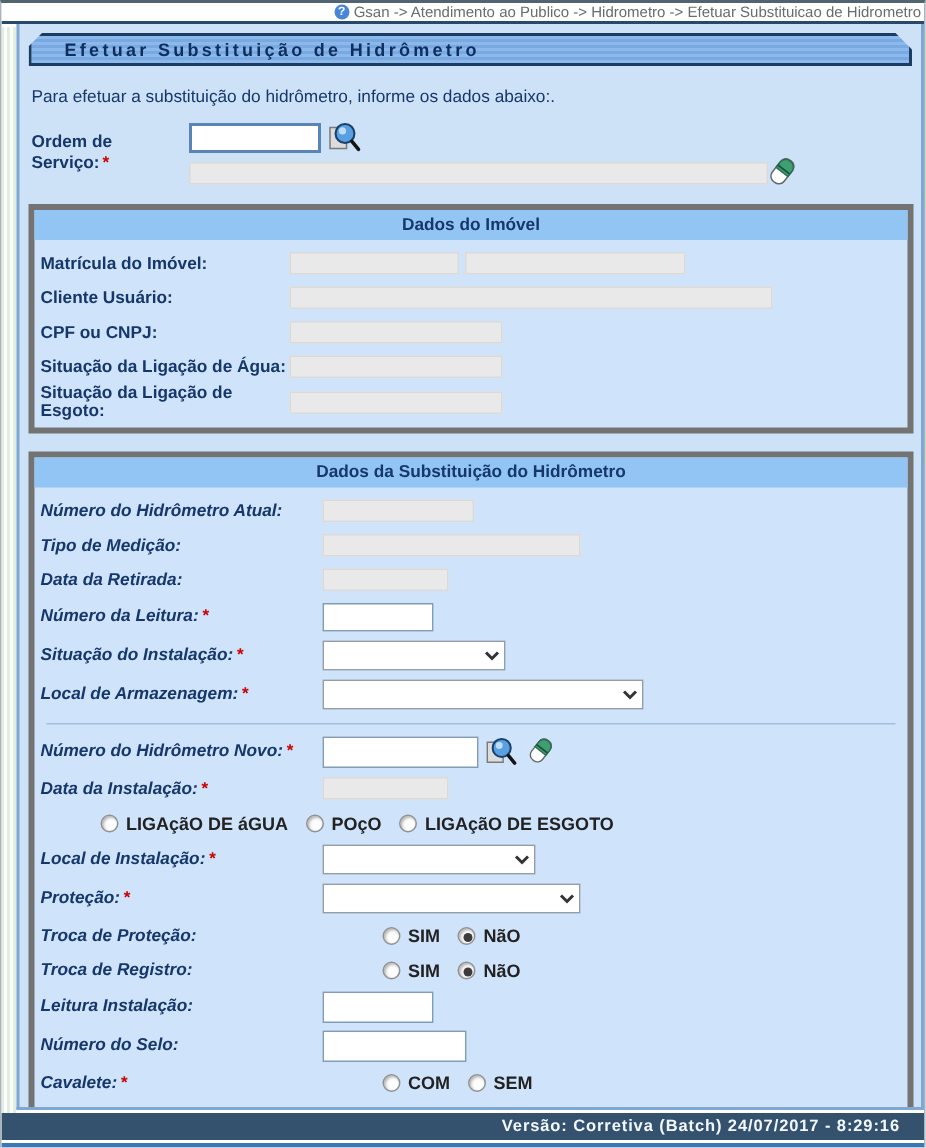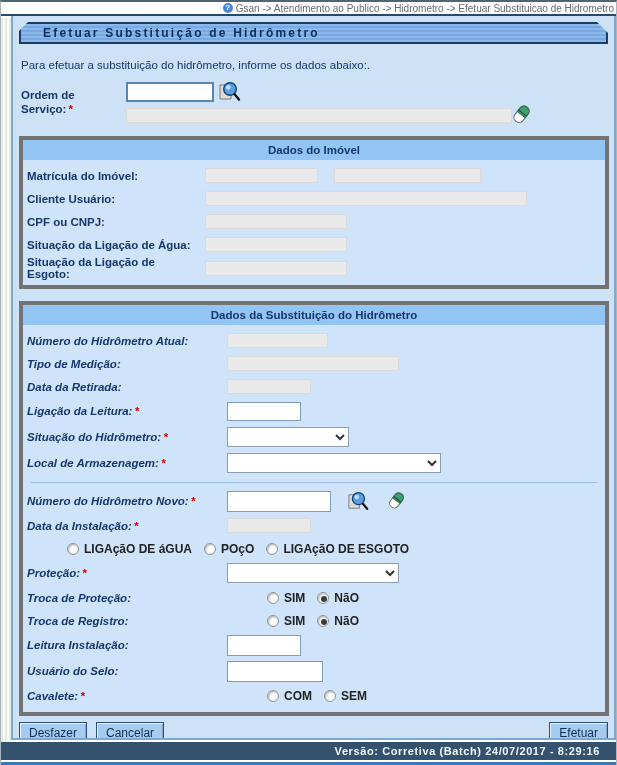--- a/index.html
+++ b/index.html
@@ -55,21 +55,21 @@
   .os-line1 { position:absolute; left:113px; top:0; display:flex; align-items:center; gap:3px; }
   .os-input { width:88px; height:20px; border:2px solid #5b84b6; font-size:11px; padding:0 3px; background:#fff; }
   .os-desc { position:absolute; left:113px; top:28px; width:386px; height:17px; }
   .os-eraser { position:absolute; left:496px; top:22px; }
   
   .panel { margin:0 5px 0 6px; border:4px solid #737373; background:#cfe3fa; }
   .panel-header { height:20px; background:#92c5f3;
     display:flex; align-items:center; justify-content:center;
     font-size:11.5px; font-weight:bold; color:#16376b; }
   .panel-body { padding:4px 0 5px 0; }
-  .row { display:flex; align-items:center; min-height:23px; padding-left:4px;gap:12px; }
+  .row { display:flex; align-items:center; min-height:23px; padding-left:4px; }
   .row.tall { min-height:26px; }
   .lbl { font-size:11.5px; font-weight:bold; color:#16376b; display:inline-block; }
   .s1 .lbl { width:166px; }
   .s2 .lbl { width:188px;font-style:italic; }
   .req { color:#cc0000; margin-left:2px; font-weight:bold; font-size:11.5px; }
   .ro-field { background:#e9e9e9; border:1px solid #dadada; height:15px; }
   .txt { border:1px solid #7f9db9; background:#fff; height:19px; font-size:11px; padding:0 3px; }
   .sel { border:1px solid #8f9fb0; background:#fff; height:20px; font-size:11px; color:#333;
          font-family:"Liberation Sans", sans-serif; }
   .divider { border-top:1px solid #9ec0e8; margin:6px 8px 5px 8px; }
@@ -173,25 +173,25 @@
       </div>
       <div class="row s2">
         <span class="lbl">Tipo de Medição:</span>
         <span class="ro-field" style="width:172px;"></span>
       </div>
       <div class="row s2">
         <span class="lbl">Data da Retirada:</span>
         <span class="ro-field" style="width:84px;"></span>
       </div>
       <div class="row s2 tall">
-        <span class="lbl"><span>Ligação da Leitura:</span><span class="req">*</span></span>
+        <span class="lbl"><span>Número da Leitura:</span><span class="req">*</span></span>
         <input class="txt" style="width: 74px;" type="text" value="">
       </div>
       <div class="row s2 tall">
-        <span class="lbl"><span>Situação do Hidrômetro:</span><span class="req">*</span></span>
+        <span class="lbl"><span>Situação do Instalação:</span><span class="req">*</span></span>
         <select class="sel" style="width:122px;"><option></option></select>
       </div>
       <div class="row s2 tall">
         <span class="lbl"><span>Local de Armazenagem:</span><span class="req">*</span></span>
         <select class="sel" style="width:214px;"><option></option></select>
       </div>
 
       <div class="divider"></div>
 
       <div class="row s2 tall">
@@ -219,20 +219,24 @@
         <div class="radios indent">
           <span class="radio"></span>
           <span class="rlabel">LIGAçãO DE áGUA</span>
           <span class="radio"></span>
           <span class="rlabel">POçO</span>
           <span class="radio"></span>
           <span class="rlabel">LIGAçãO DE ESGOTO</span>
         </div>
       </div>
       <div class="row s2 tall">
+        <span class="lbl"><span>Local de Instalação:</span><span class="req">*</span></span>
+        <select class="sel" style="width:142px;"><option></option></select>
+      </div>
+      <div class="row s2 tall">
         <span class="lbl"><span>Proteção:</span><span class="req">*</span></span>
         <select class="sel" style="width:172px;"><option></option></select>
       </div>
       <div class="row s2">
         <span class="lbl">Troca de Proteção:</span>
         <div class="radios indent">
           <span class="radio"></span>
           <span class="rlabel">SIM</span>
           <span class="radio checked"></span>
           <span class="rlabel">NãO</span>
@@ -245,21 +249,21 @@
           <span class="rlabel">SIM</span>
           <span class="radio checked"></span>
           <span class="rlabel">NãO</span>
         </div>
       </div>
       <div class="row s2 tall">
         <span class="lbl">Leitura Instalação:</span>
         <input class="txt" style="width: 74px; height: 21px;" type="text" value="">
       </div>
       <div class="row s2 tall">
-        <span class="lbl">Usuário do Selo:</span>
+        <span class="lbl">Número do Selo:</span>
         <input class="txt" style="width: 96px; height: 21px;" type="text" value="">
       </div>
       <div class="row s2">
         <span class="lbl"><span>Cavalete:</span><span class="req">*</span></span>
         <div class="radios indent">
           <span class="radio"></span>
           <span class="rlabel">COM</span>
           <span class="radio"></span>
           <span class="rlabel">SEM</span>
         </div>

